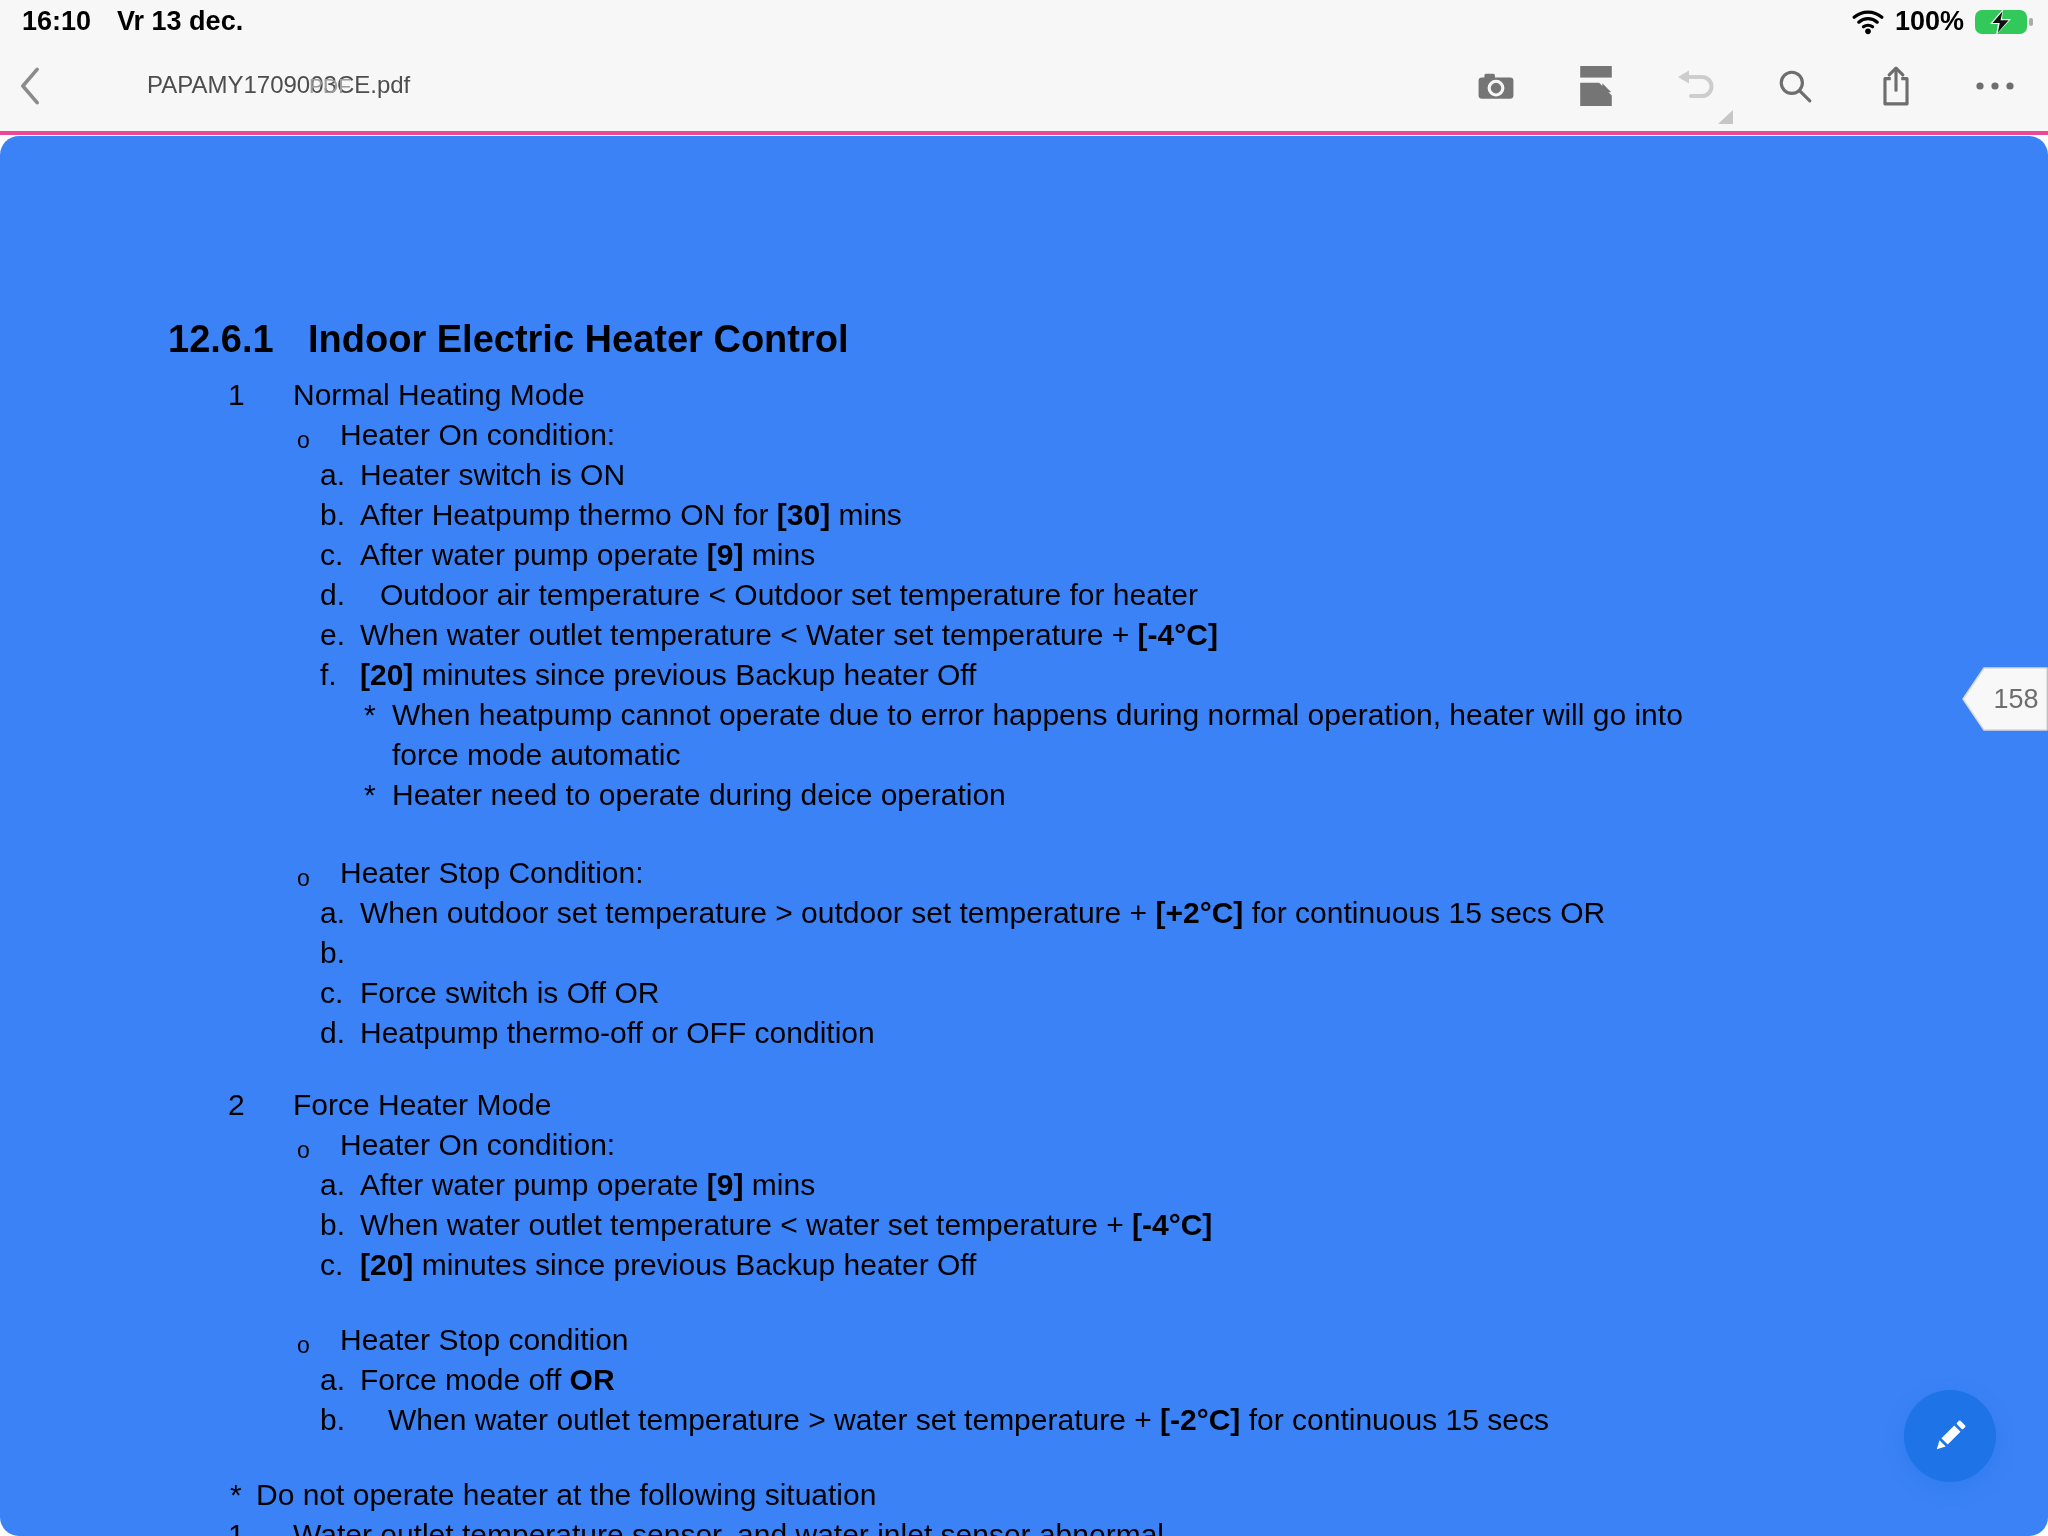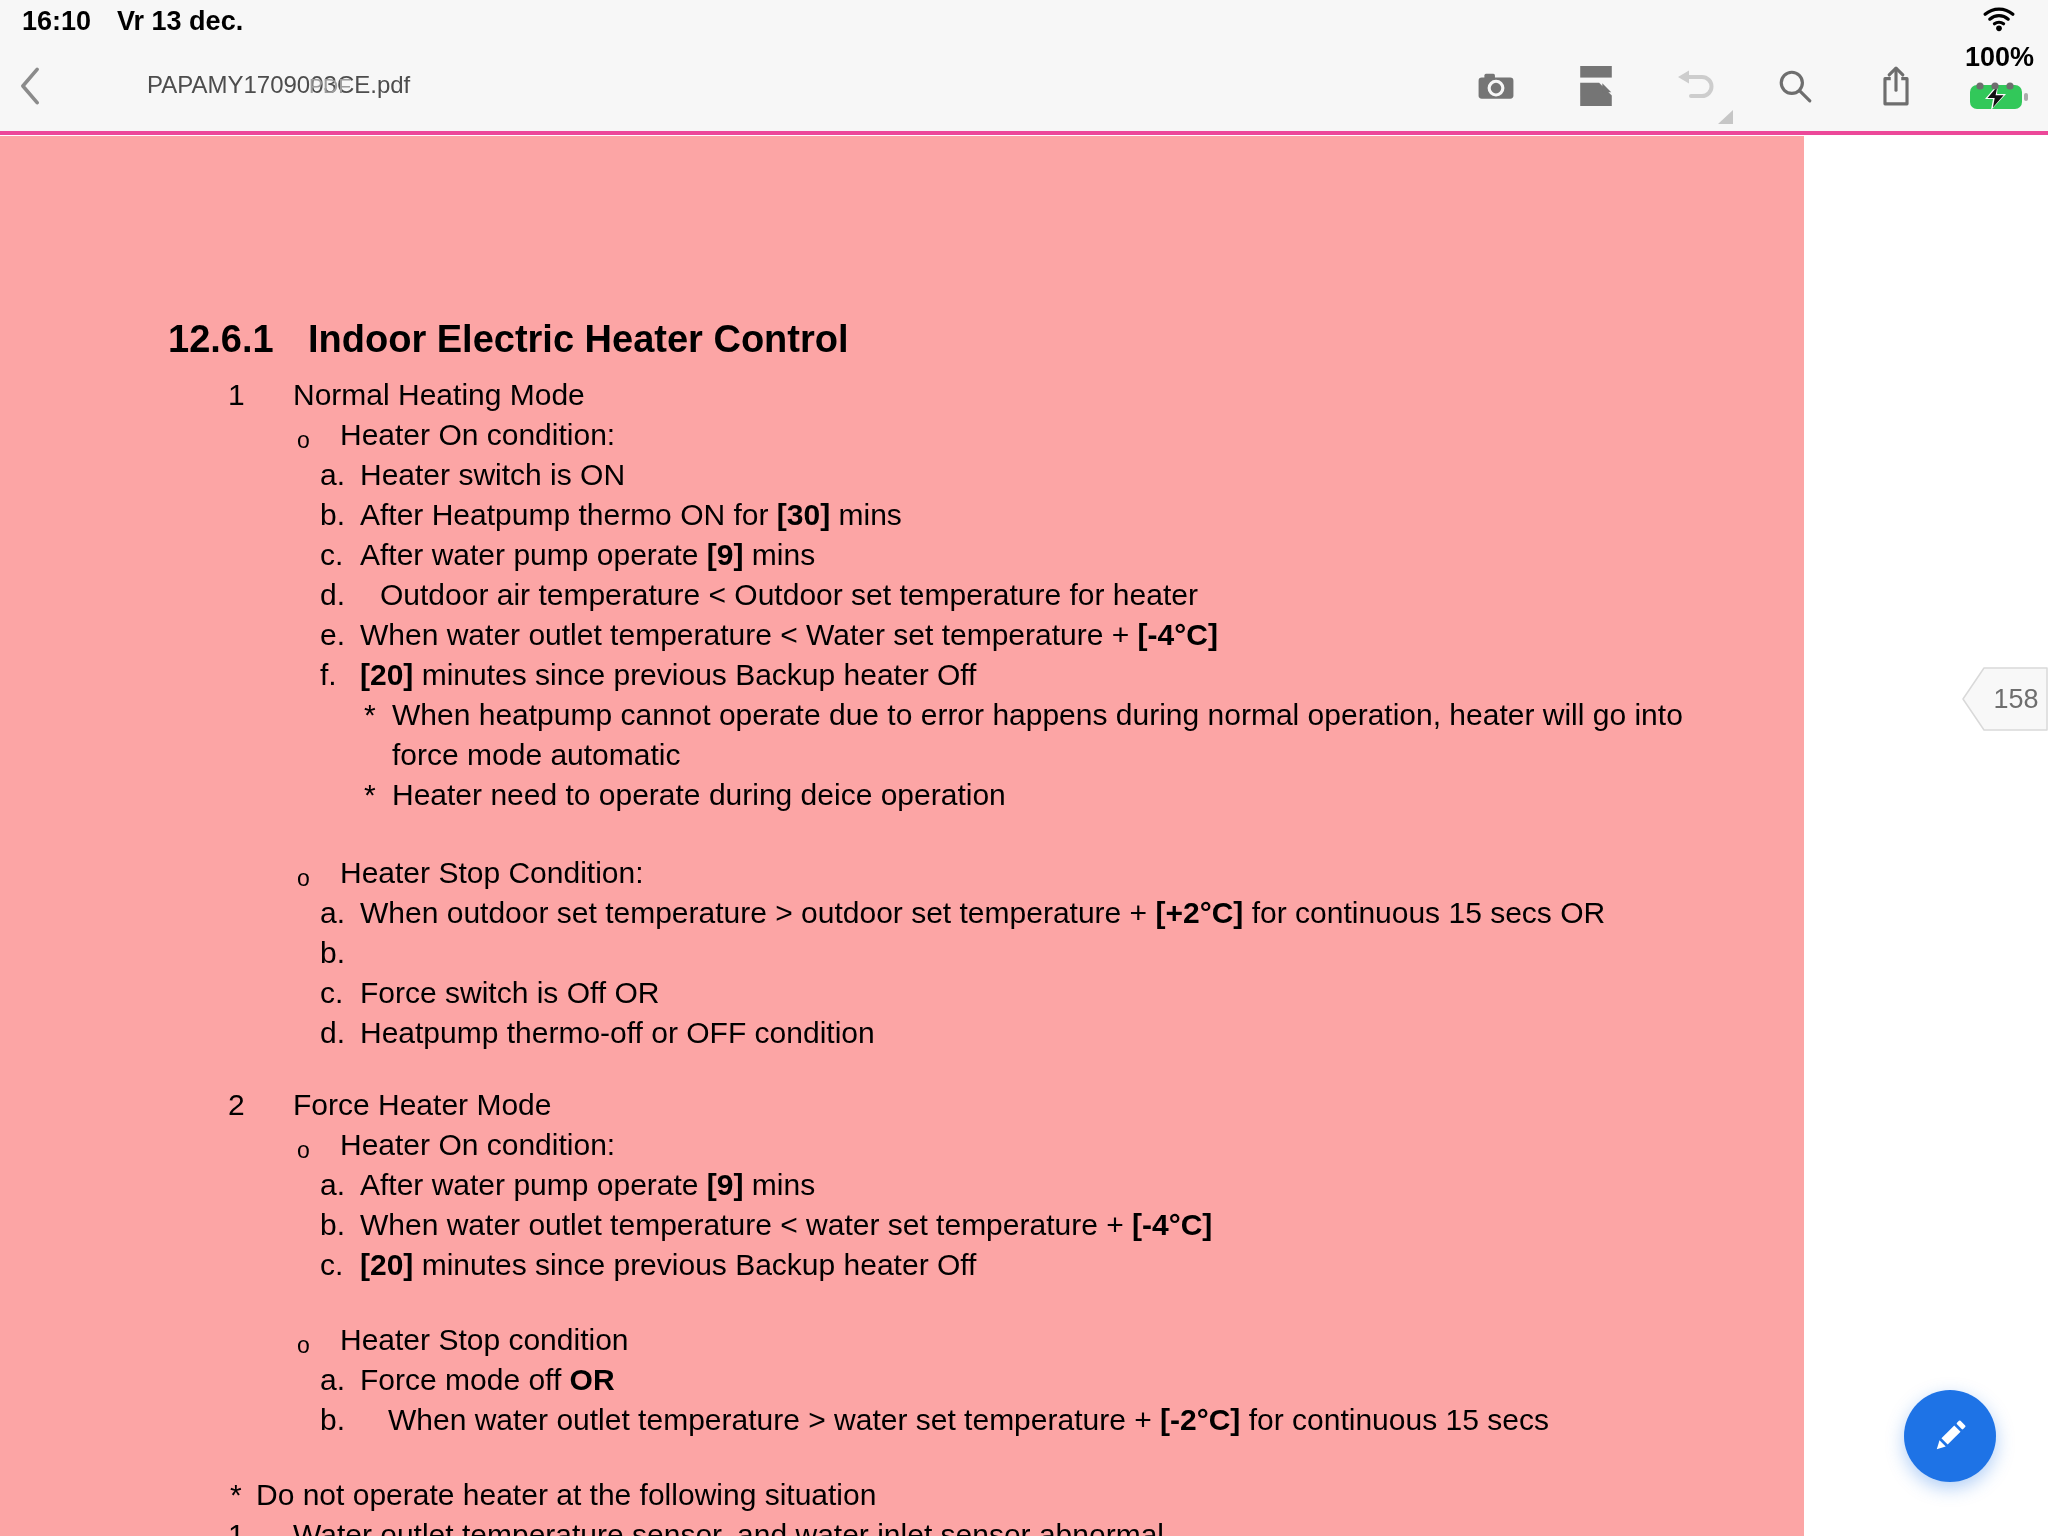--- a/index.html
+++ b/index.html
@@ -4,36 +4,36 @@
 <style>
   html,body{margin:0;padding:0;background:#fff;}
   .screen{position:relative;width:2048px;height:1536px;overflow:hidden;
           font-family:"Liberation Sans","DejaVu Sans",sans-serif;background:#ffffff;}
   
   .chrome{position:absolute;top:0;left:0;width:2048px;height:135px;
           background:#f7f7f7;border-bottom:4px solid #ec4899;box-sizing:border-box;}
   .status-left{position:absolute;left:22px;top:6px;display:flex;gap:26px;
                font-size:27px;font-weight:600;color:#000;}
   .status-right{position:absolute;right:14px;top:6px;display:flex;align-items:center;gap:10px;
-                font-size:27px;font-weight:600;color:#000;flex-direction:column;}
+                font-size:27px;font-weight:600;color:#000;}
   .tb-btn{position:absolute;top:60px;width:52px;height:52px;border:none;background:transparent;
           padding:0;display:flex;align-items:center;justify-content:center;cursor:pointer;}
   .back-btn{position:absolute;left:18px;top:62px;width:48px;height:48px;border:none;
             background:transparent;padding:0;display:flex;align-items:center;cursor:pointer;}
   .fname{position:absolute;left:147px;top:71px;font-size:24px;color:#4d4d4d;}
   .ftype{position:absolute;left:309px;top:74px;font-size:21px;color:#9c9c9c;}
   .undo-tri{position:absolute;left:1718px;top:110px;width:0;height:0;
             border-left:15px solid transparent;border-bottom:14px solid #c6c6c6;}
   
   .page-badge{position:absolute;right:0;top:667px;width:88px;height:64px;}
   .page-badge span{position:absolute;left:26px;right:2px;top:0;bottom:0;
                    display:flex;align-items:center;justify-content:center;
                    font-size:27px;color:#6e6e6e;}
   
-  .doc{position:absolute;top:136px;left:0;width:1804px;height:1400px;background:#fca5a5;color:#000;}
+  .doc{position:absolute;top:136px;left:0;width:2048px;height:1400px;background:#3b82f6;color:#000;border-radius:19px;}
   .doc-title{position:absolute;top:182px;left:0;width:2048px;height:44px;
              font-size:38px;font-weight:700;}
   .doc-title .sec{position:absolute;left:168px;white-space:pre;}
   .doc-title .ttl{position:absolute;left:308px;white-space:pre;}
   .dline{position:absolute;left:0;width:2048px;height:40px;font-size:30px;line-height:36px;}
   .dline .mk{position:absolute;white-space:pre;}
   .dline .mk-o{font-size:23px;top:5px;}
   .dline .dtext{position:absolute;white-space:pre;}
   .dline b{font-weight:700;}
   

